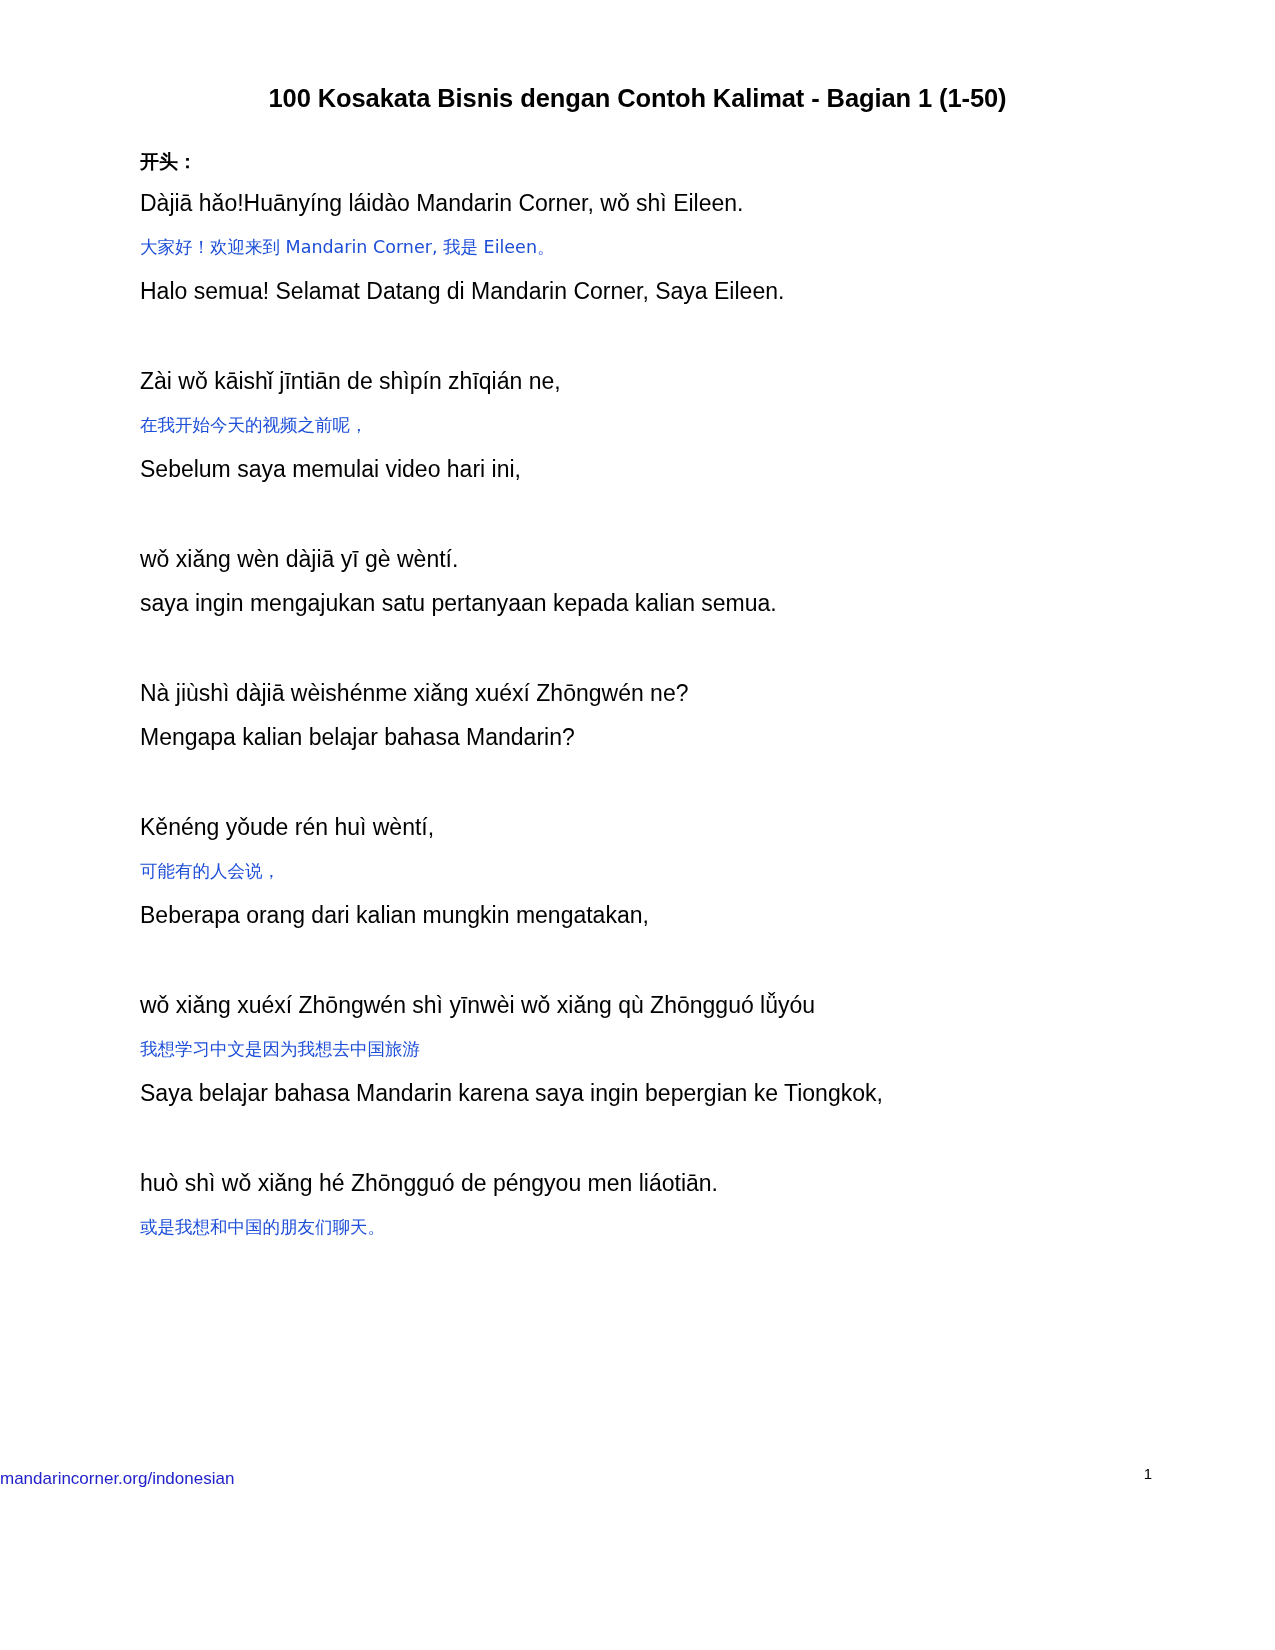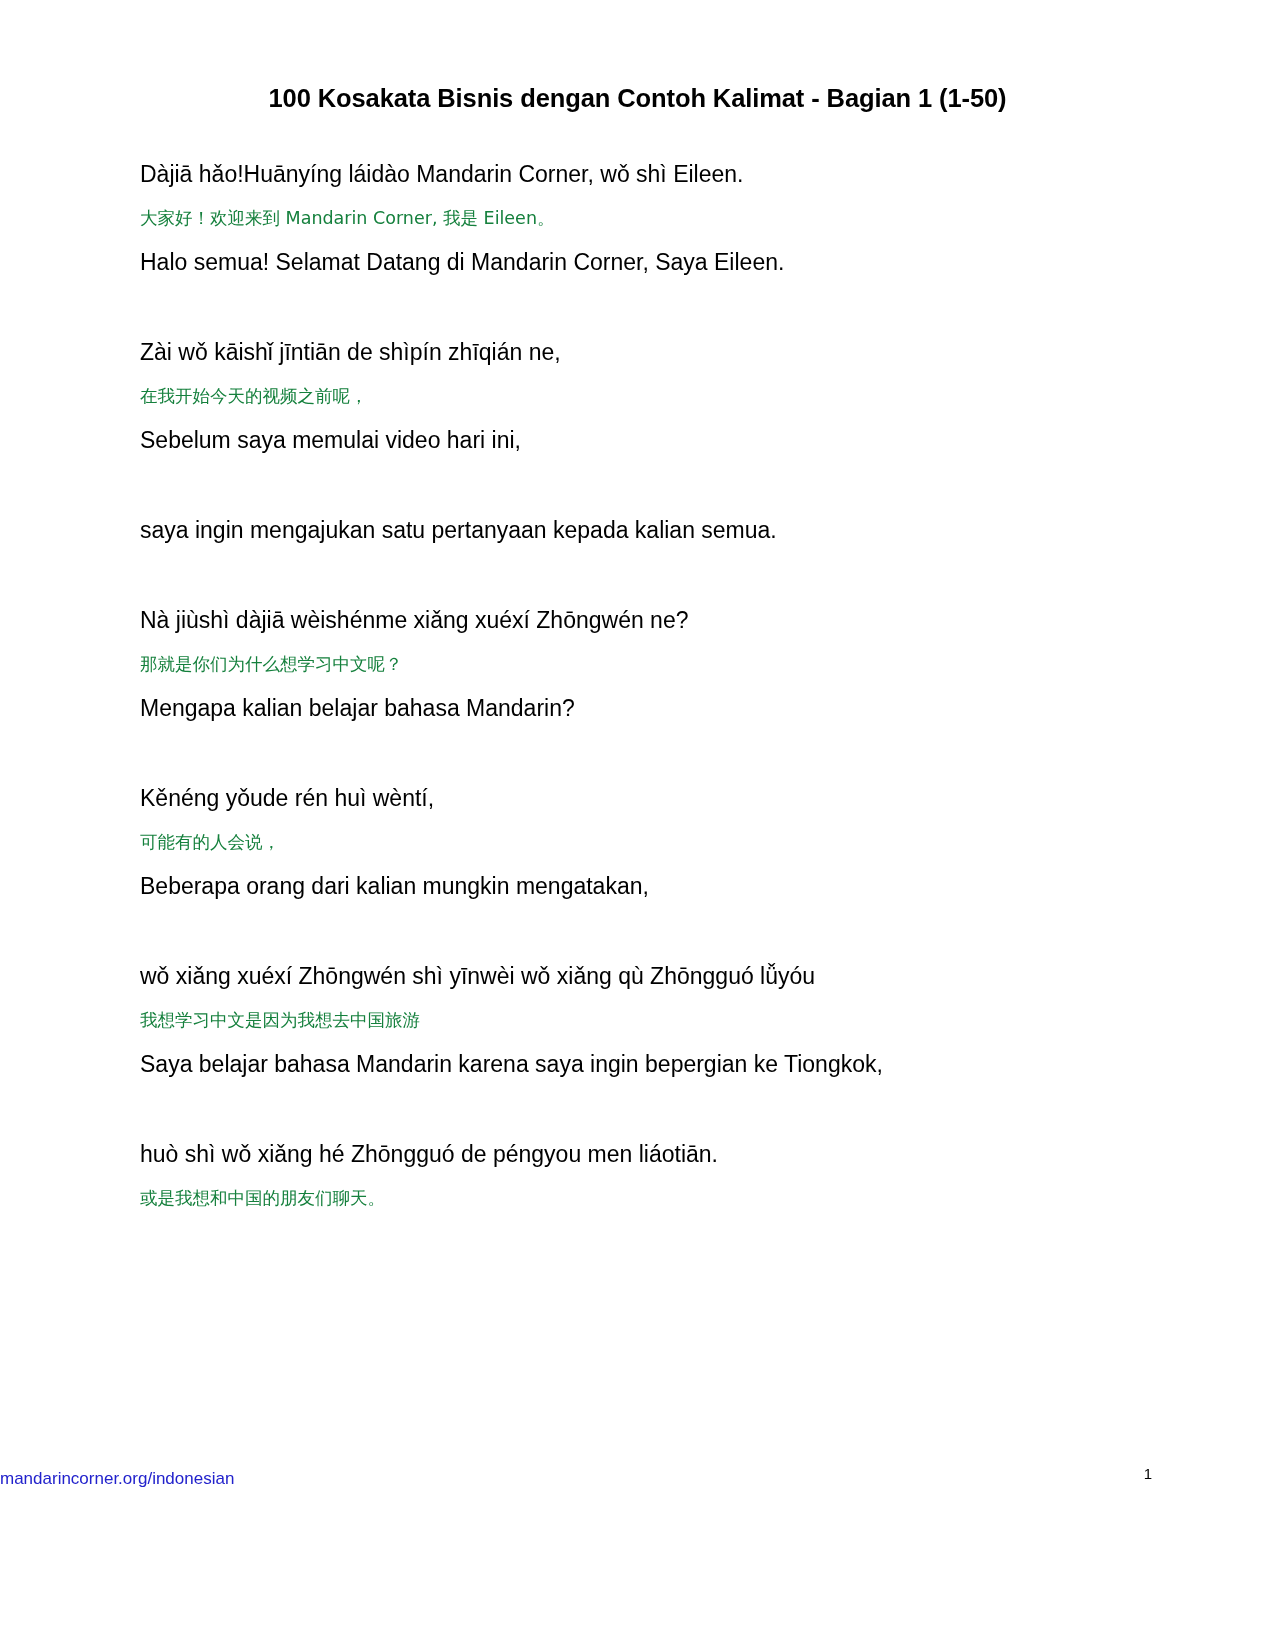--- a/index.html
+++ b/index.html
@@ -55,21 +55,21 @@
   }
   .line {
     font-size: 23px;
     line-height: 44px;
     white-space: pre-wrap;
     font-family: "Liberation Sans", sans-serif;
   }
   .line.zh {
     font-family: "DejaVu Sans", "Liberation Sans", sans-serif;
     font-size: 17.5px;
-    color: #15803d;
+    color: #1d4ed8;
   }
   .footer-link {
     position: absolute;
     top: 1453px;
     left: 0;
     width: 1275px;
     text-align: left;
     font-size: 17px;
     color: #2222cc;
     font-family: "Liberation Sans", sans-serif;
@@ -89,40 +89,41 @@
 </style>
 </head>
 <body>
 
 <div class="page">
 
   <div class="doc-title">100 Kosakata Bisnis dengan Contoh Kalimat - Bagian 1 (1-50)</div>
 
   <div class="content">
 
+    <div class="section-head">开头：</div>
 
     <div class="block">
       <div class="line pinyin">Dàjiā hǎo!Huānyíng láidào Mandarin Corner, wǒ shì Eileen.</div>
       <div class="line zh">大家好！欢迎来到 Mandarin Corner, 我是 Eileen。</div>
       <div class="line id">Halo semua! Selamat Datang di Mandarin Corner, Saya Eileen.</div>
     </div>
 
     <div class="block">
       <div class="line pinyin">Zài wǒ kāishǐ jīntiān de shìpín zhīqián ne,</div>
       <div class="line zh">在我开始今天的视频之前呢，</div>
       <div class="line id">Sebelum saya memulai video hari ini,</div>
     </div>
 
     <div class="block">
+      <div class="line pinyin">wǒ xiǎng wèn dàjiā yī gè wèntí.</div>
       <div class="line id">saya ingin mengajukan satu pertanyaan kepada kalian semua.</div>
     </div>
 
     <div class="block">
       <div class="line pinyin">Nà jiùshì dàjiā wèishénme xiǎng xuéxí Zhōngwén ne?</div>
-      <div class="line zh">那就是你们为什么想学习中文呢？</div>
       <div class="line id">Mengapa kalian belajar bahasa Mandarin?</div>
     </div>
 
     <div class="block">
       <div class="line pinyin">Kěnéng yǒude rén huì wèntí,</div>
       <div class="line zh">可能有的人会说，</div>
       <div class="line id">Beberapa orang dari kalian mungkin mengatakan,</div>
     </div>
 
     <div class="block">

